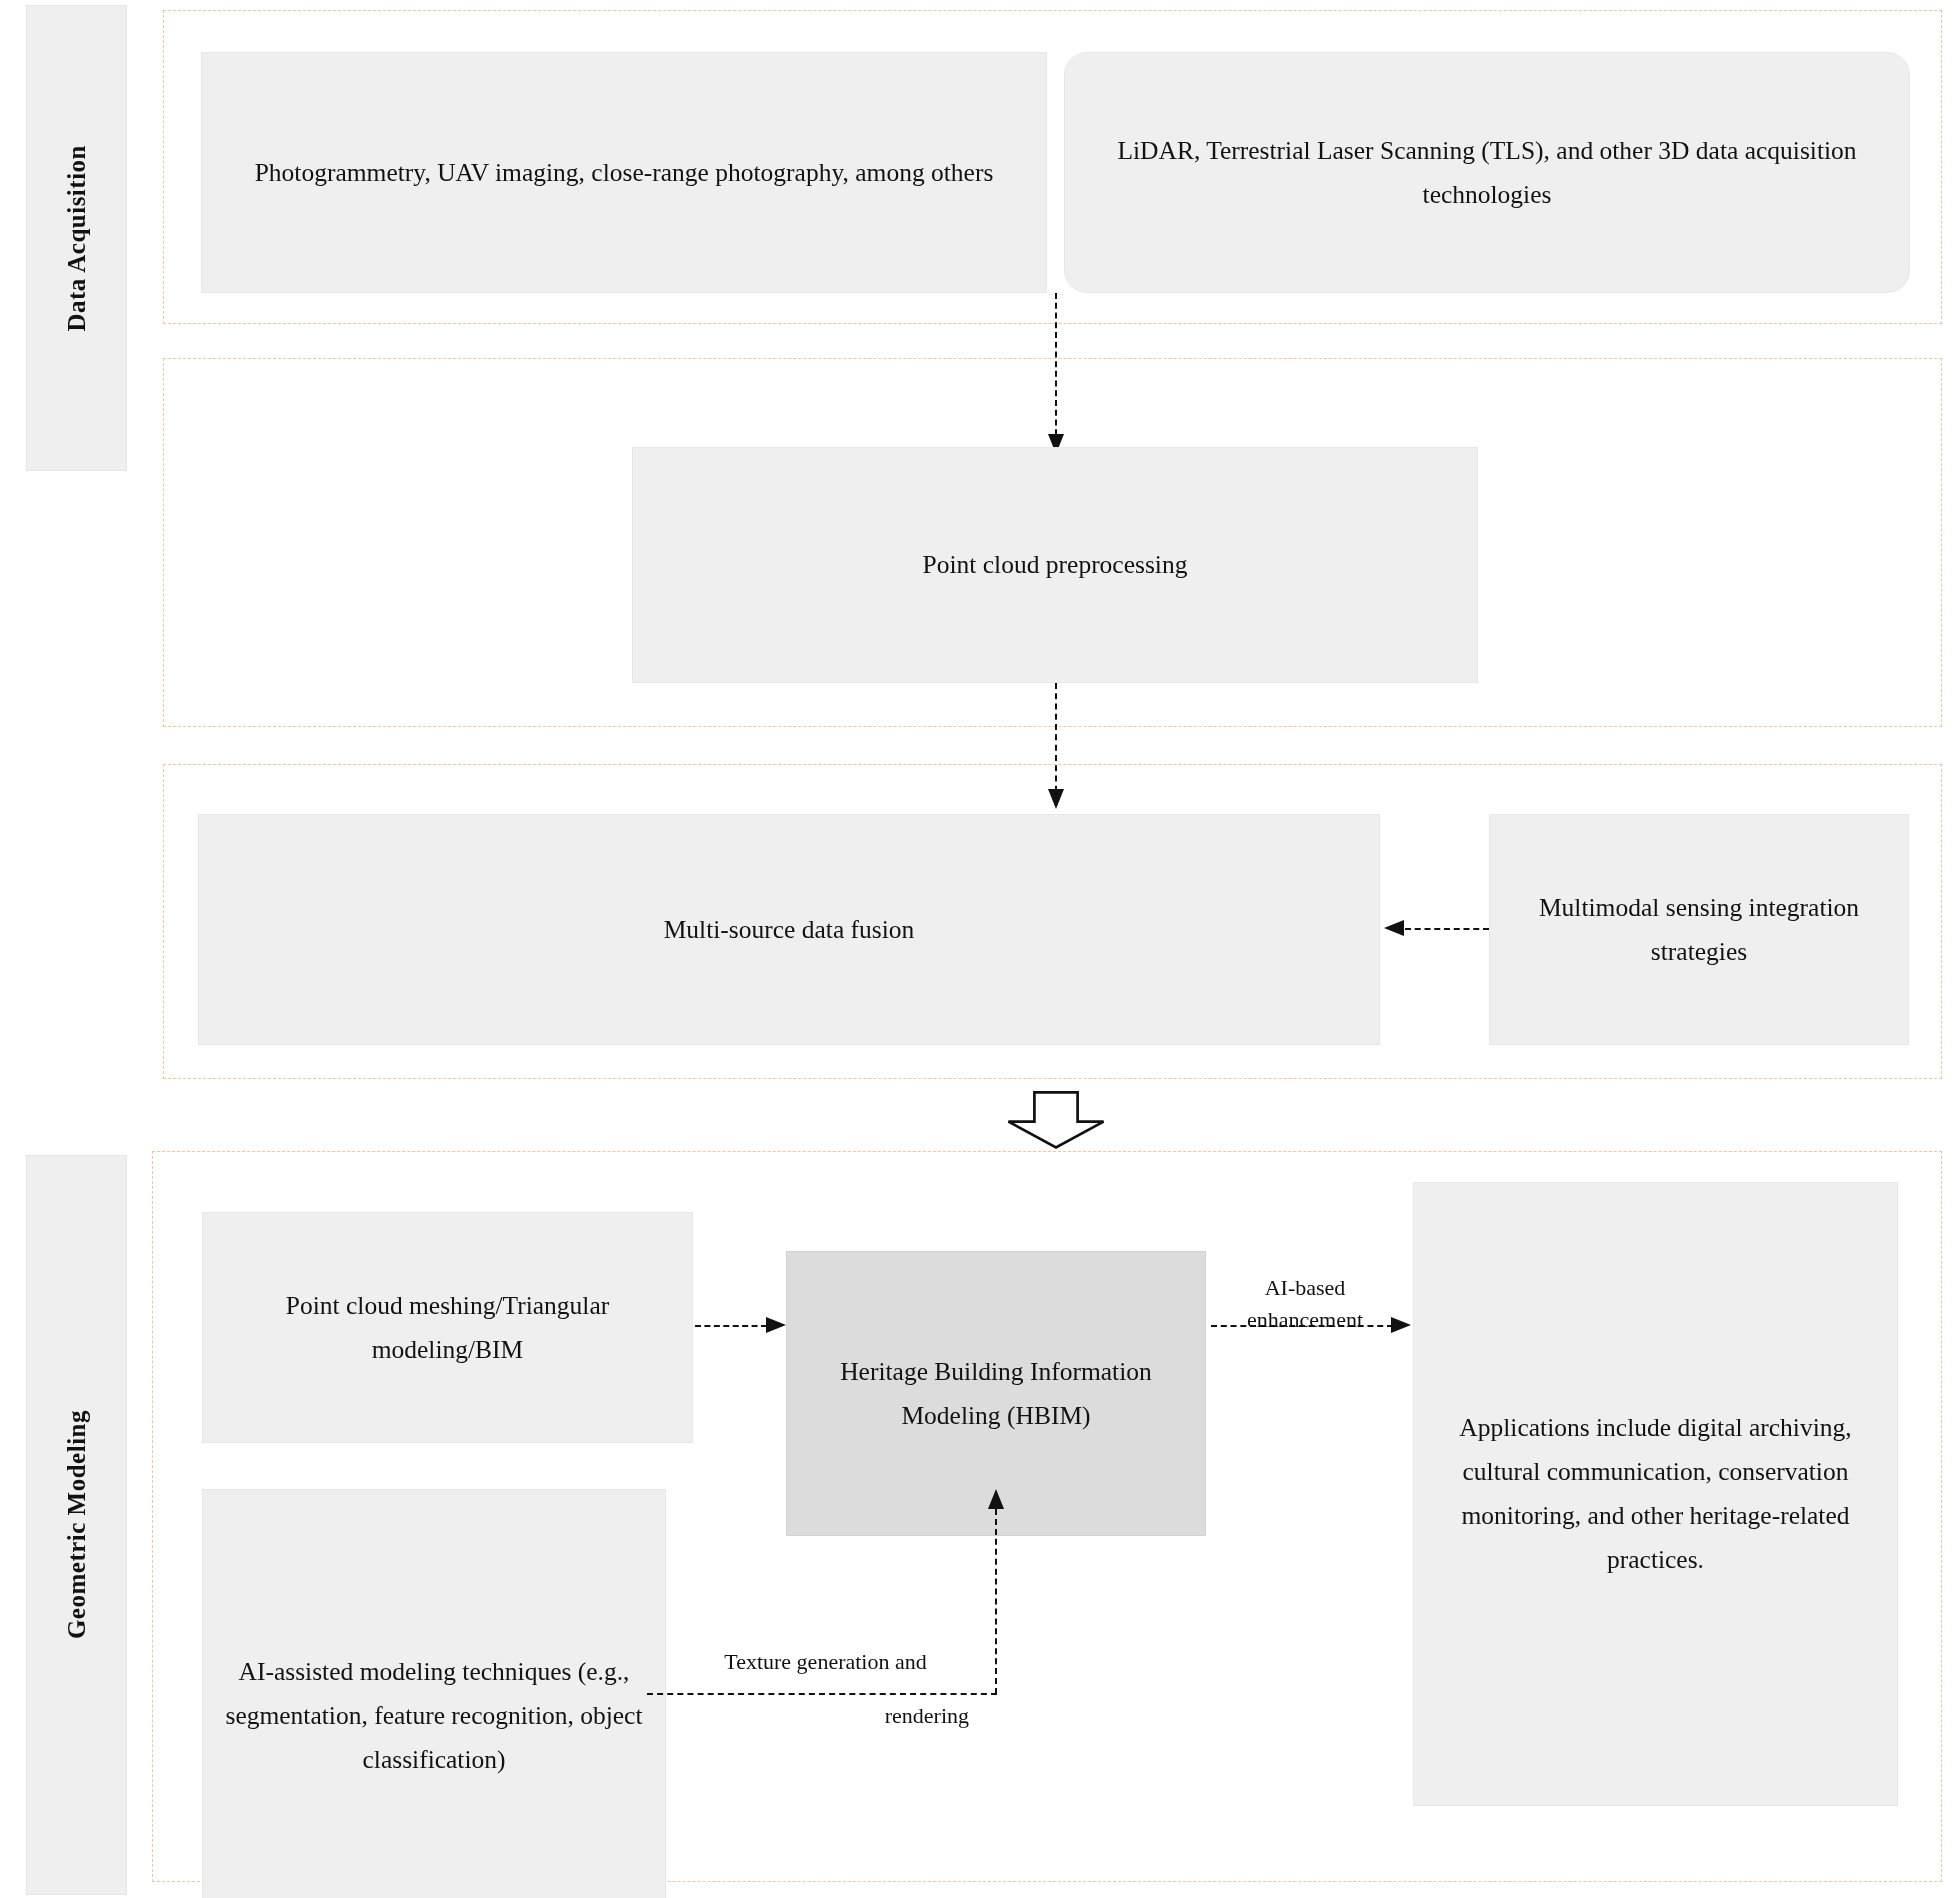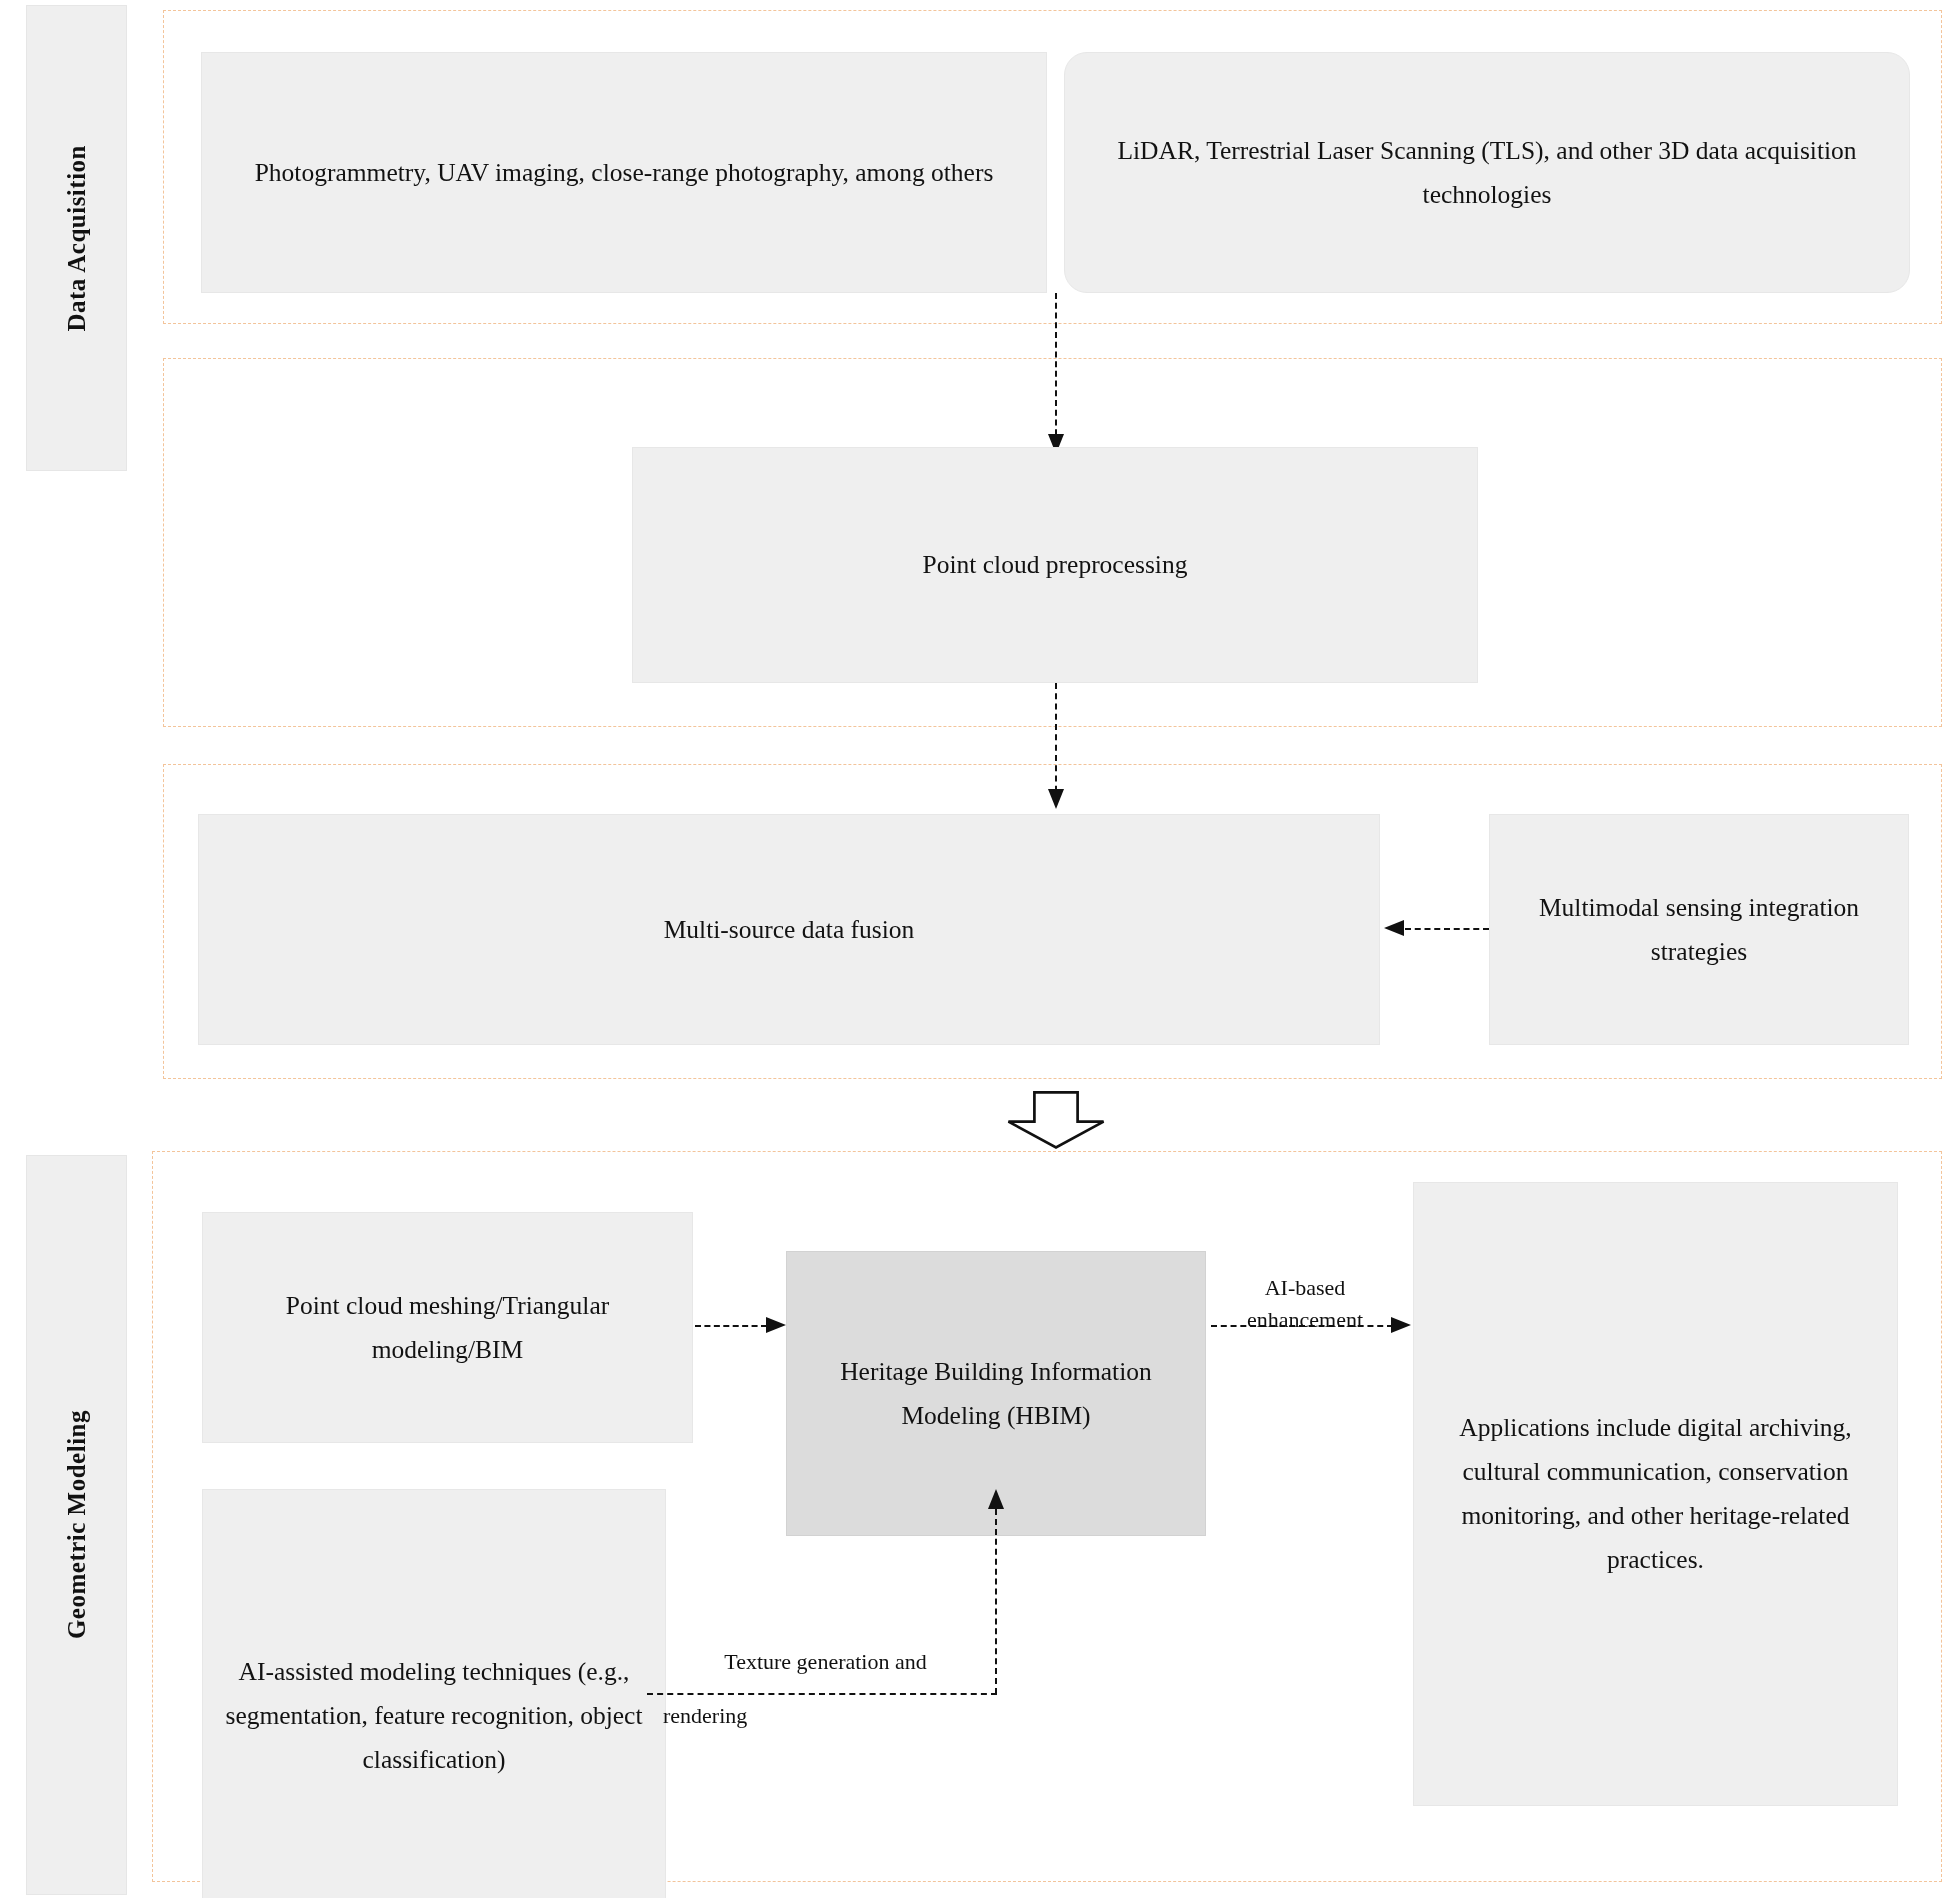--- a/index.html
+++ b/index.html
@@ -198,16 +198,16 @@
   <div class="arrow-right" style="left:1391px; top:1317px;"></div>
   <div class="edge-label" style="left:1218px; top:1272px; width:174px;">
     <div>AI-based</div>
     <div>enhancement</div>
   </div>
 
   <div class="hline" style="left:647px; top:1693px; width:350px;"></div>
   <div class="vline" style="left:995px; top:1509px; height:185px;"></div>
   <div class="arrow-up" style="left:988px; top:1489px;"></div>
   <div class="edge-label" style="left:663px; top:1646px; width:325px; ">Texture generation and</div>
-  <div class="edge-label" style="left:663px; top:1700px; width:325px; text-align:left;">rendering</div>
+  <div class="edge-label" style="left:644px; top:1700px; width:325px; text-align:right;">rendering</div>
 
 </div>
 
 
 </body></html>

